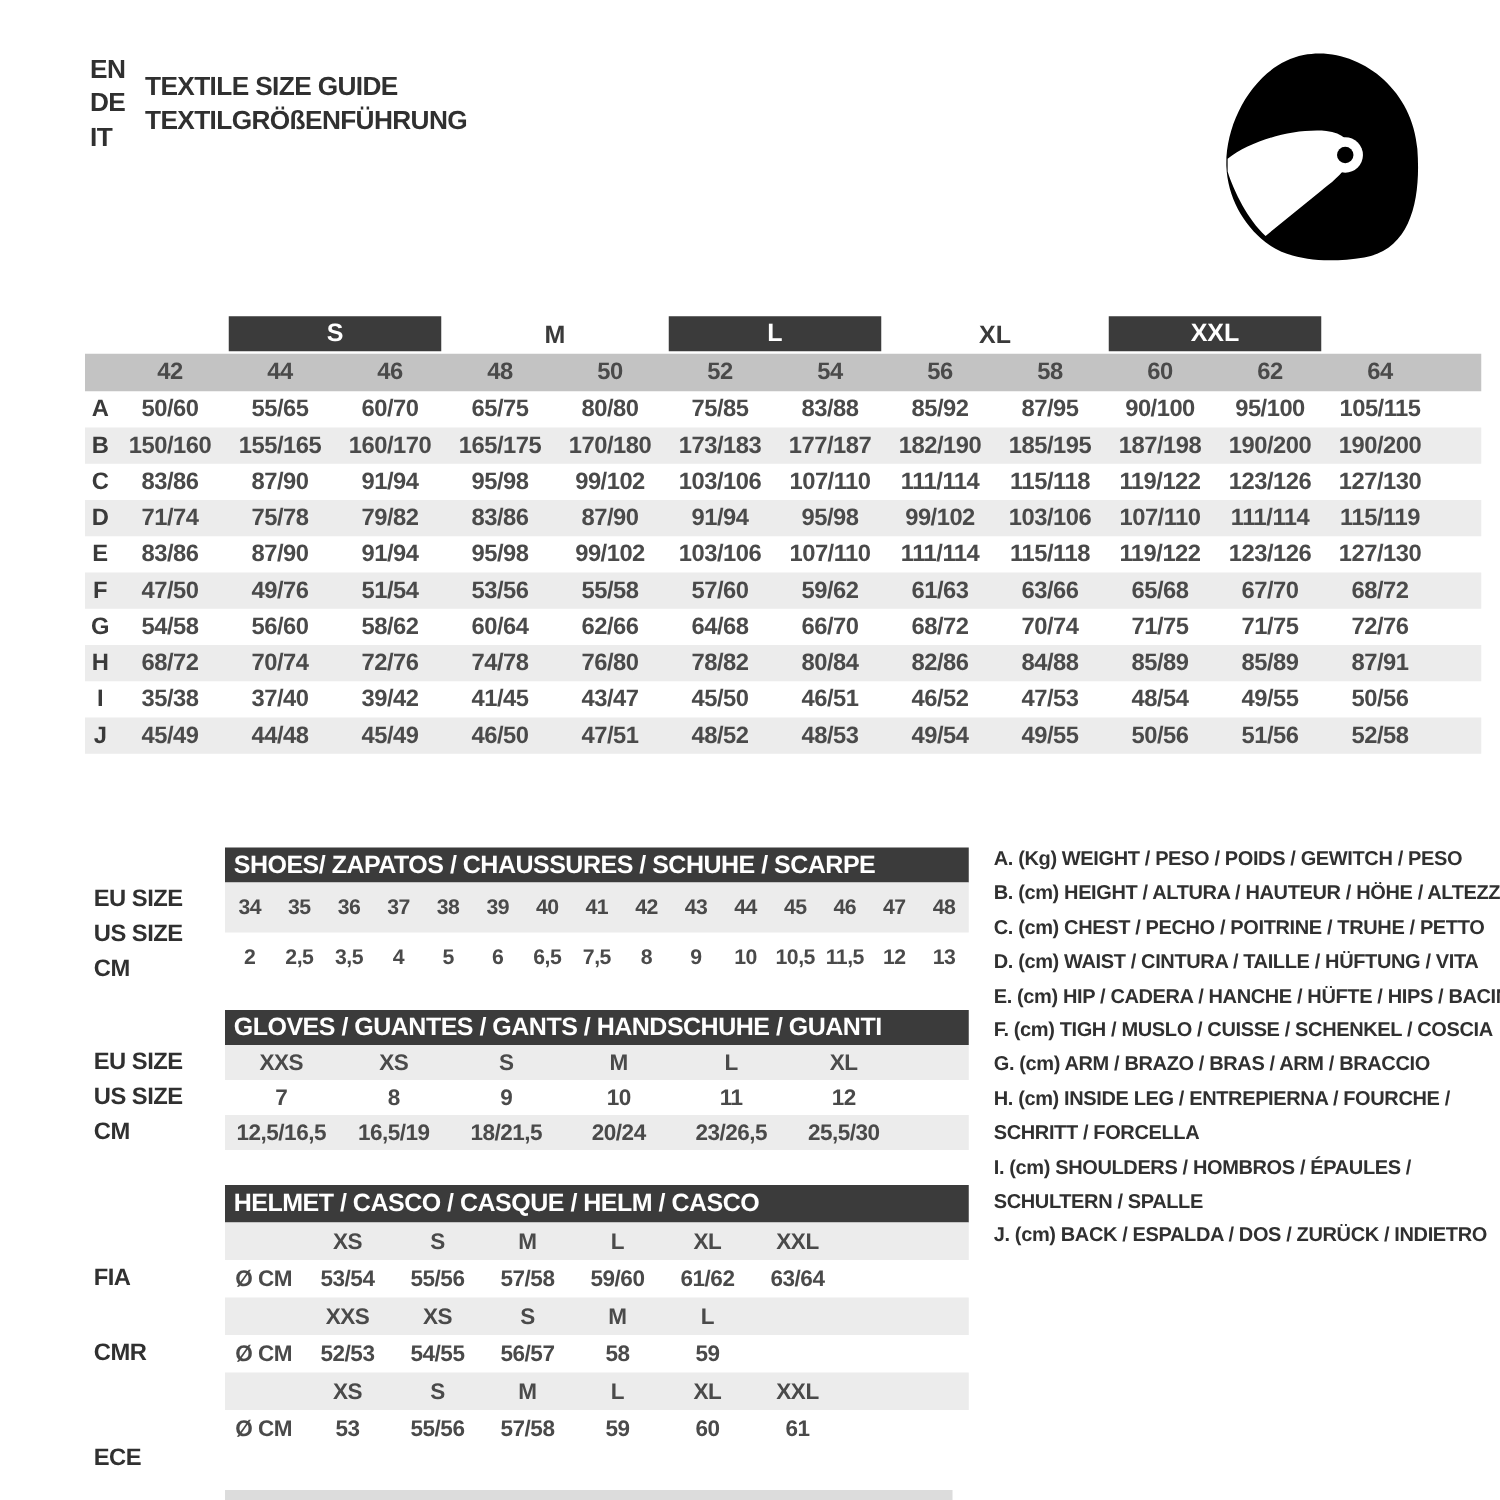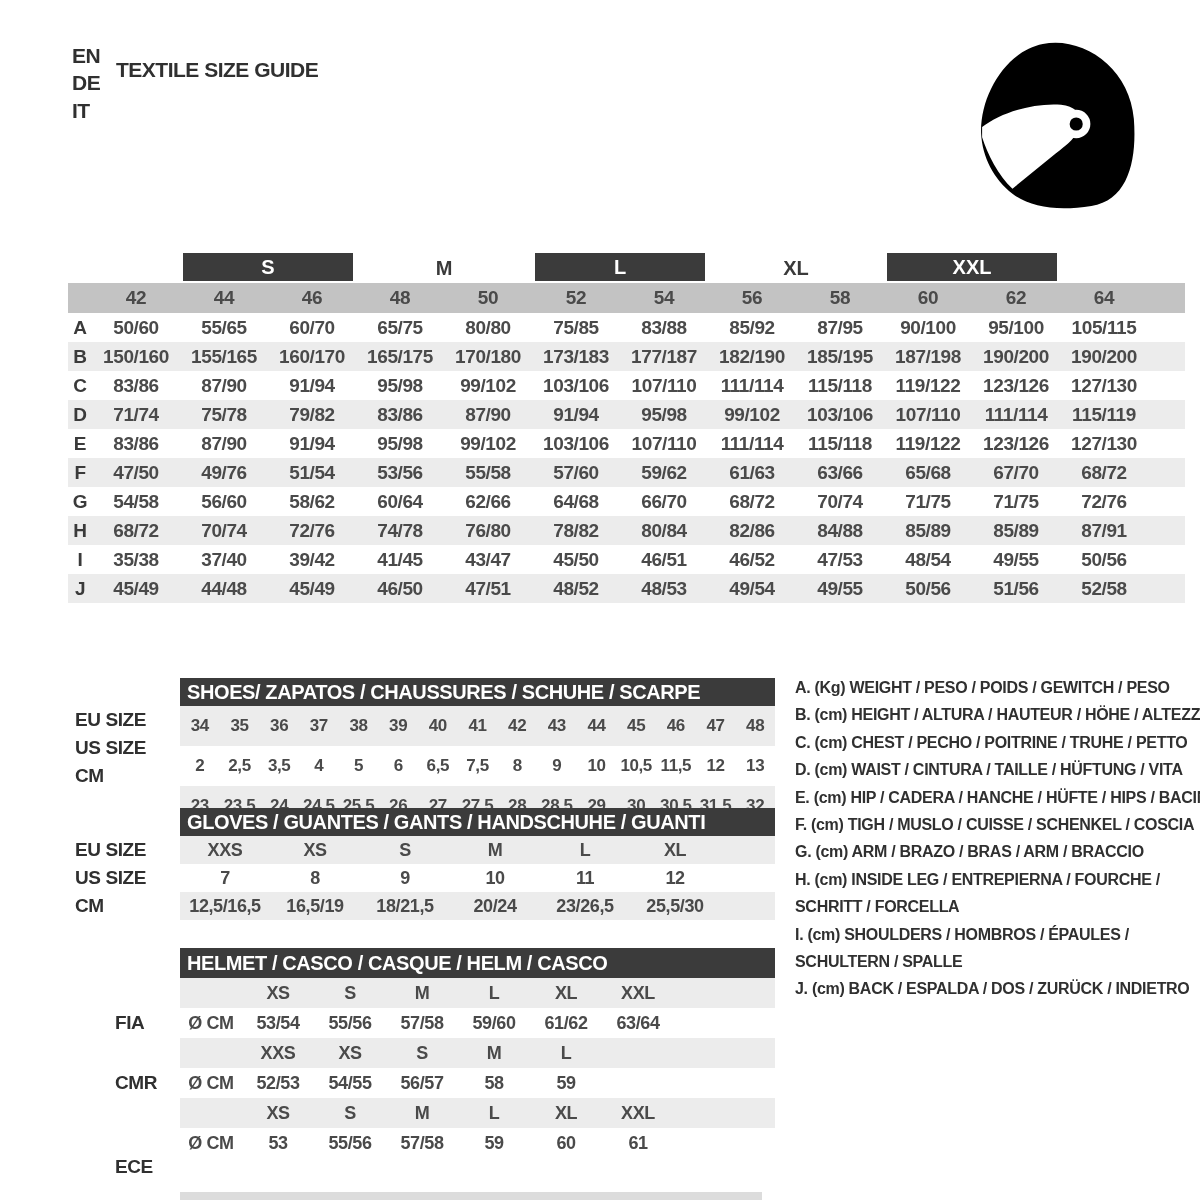--- a/index.html
+++ b/index.html
@@ -40,41 +40,42 @@
   .grid6{display:grid;grid-template-columns:repeat(6,90px);height:28px;}
   .grid6 .cell{font-size:18px;}
   .hrow{height:30px;}
   .hrow.gray{background:#ececec;}
   .gridH{display:grid;grid-template-columns:62px repeat(6,72px);height:30px;}
   .gridH .cell{font-size:18px;}
 
   
   .side-label{position:absolute;left:75px;height:28px;display:flex;align-items:center;
               font-size:19px;font-weight:bold;color:#303030;letter-spacing:-0.4px;white-space:nowrap;}
-  .cert-label{height:30px;margin-left:40px;}
+  .cert-label{height:30px;}
 
   
   .legend{position:absolute;left:795px;top:674px;width:400px;}
   .legend-line{line-height:27.4px;font-size:16px;font-weight:bold;color:#303030;
                letter-spacing:-0.3px;white-space:nowrap;}
 
   .bottom-strip{position:absolute;left:180px;top:1192px;width:582px;height:8px;background:#dcdcdc;}
 </style>
 </head>
 <body>
 
 <div class="canvas">
 
   <div class="lang-block">
       <div class="lang-row">
         <div class="lang-code">EN</div>
         <div class="lang-label">TEXTILE SIZE GUIDE</div>
       </div>
       <div class="lang-row">
         <div class="lang-code">DE</div>
+        <div class="lang-label">TEXTILGRÖßENFÜHRUNG</div>
       </div>
       <div class="lang-row">
         <div class="lang-code">IT</div>
       </div>
     </div>
 
   <svg class="helmet-icon" viewBox="0 0 160 170" xmlns="http://www.w3.org/2000/svg">
     <path fill="#000000" d="M64 4 C104 -4 150 28 154 78 C157 118 149 158 112 164
              C80 169 52 166 34 152 C16 138 4 116 3 92 C2 54 28 11 64 4 Z"></path>
     <path fill="#ffffff" d="M4 86 C22 72 54 62 82 64 C100 66 106 78 99 90
@@ -292,37 +293,20 @@
         <div class="cell">6,5</div>
         <div class="cell">7,5</div>
         <div class="cell">8</div>
         <div class="cell">9</div>
         <div class="cell">10</div>
         <div class="cell">10,5</div>
         <div class="cell">11,5</div>
         <div class="cell">12</div>
         <div class="cell">13</div>
       </div>
-    <div class="srow gray grid15" id="shoes-cm">
-        <div class="cell">23</div>
-        <div class="cell">23,5</div>
-        <div class="cell">24</div>
-        <div class="cell">24,5</div>
-        <div class="cell">25,5</div>
-        <div class="cell">26</div>
-        <div class="cell">27</div>
-        <div class="cell">27,5</div>
-        <div class="cell">28</div>
-        <div class="cell">28,5</div>
-        <div class="cell">29</div>
-        <div class="cell">30</div>
-        <div class="cell">30,5</div>
-        <div class="cell">31,5</div>
-        <div class="cell">32</div>
-      </div>
   </div>
 
   <div class="side-label" style="top:836px">EU SIZE</div>
   <div class="side-label" style="top:864px">US SIZE</div>
   <div class="side-label" style="top:892px">CM</div>
   <div class="section" style="top:808px">
     <div class="sec-title">GLOVES / GUANTES / GANTS / HANDSCHUHE / GUANTI</div>
     <div class="srow gray grid6" id="gloves-eu">
         <div class="cell">XXS</div>
         <div class="cell">XS</div>

